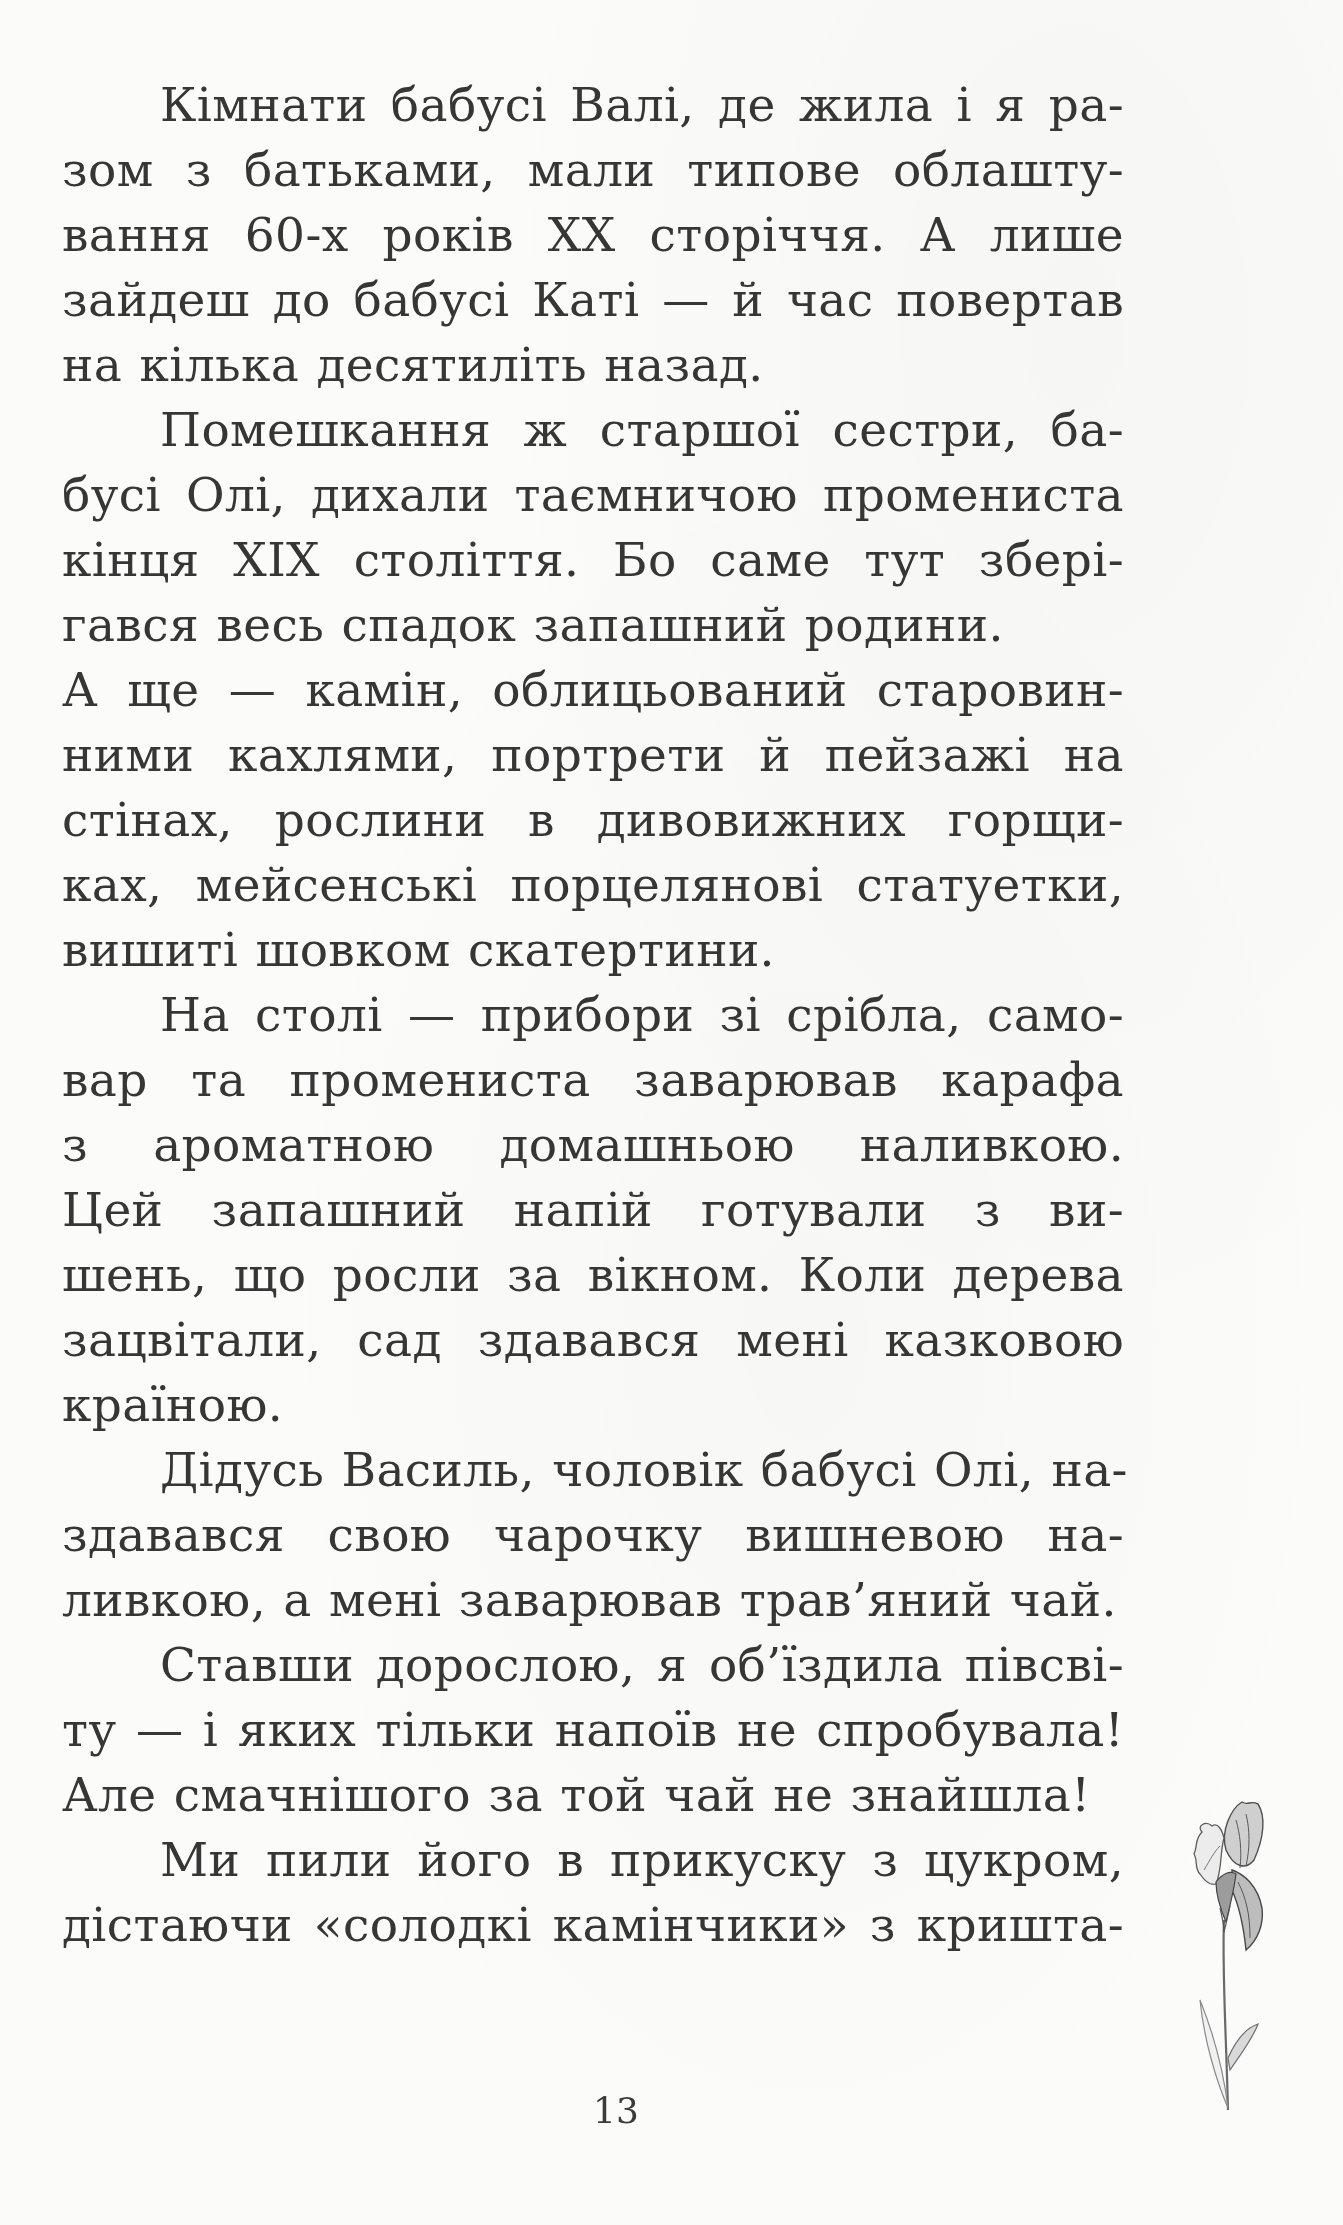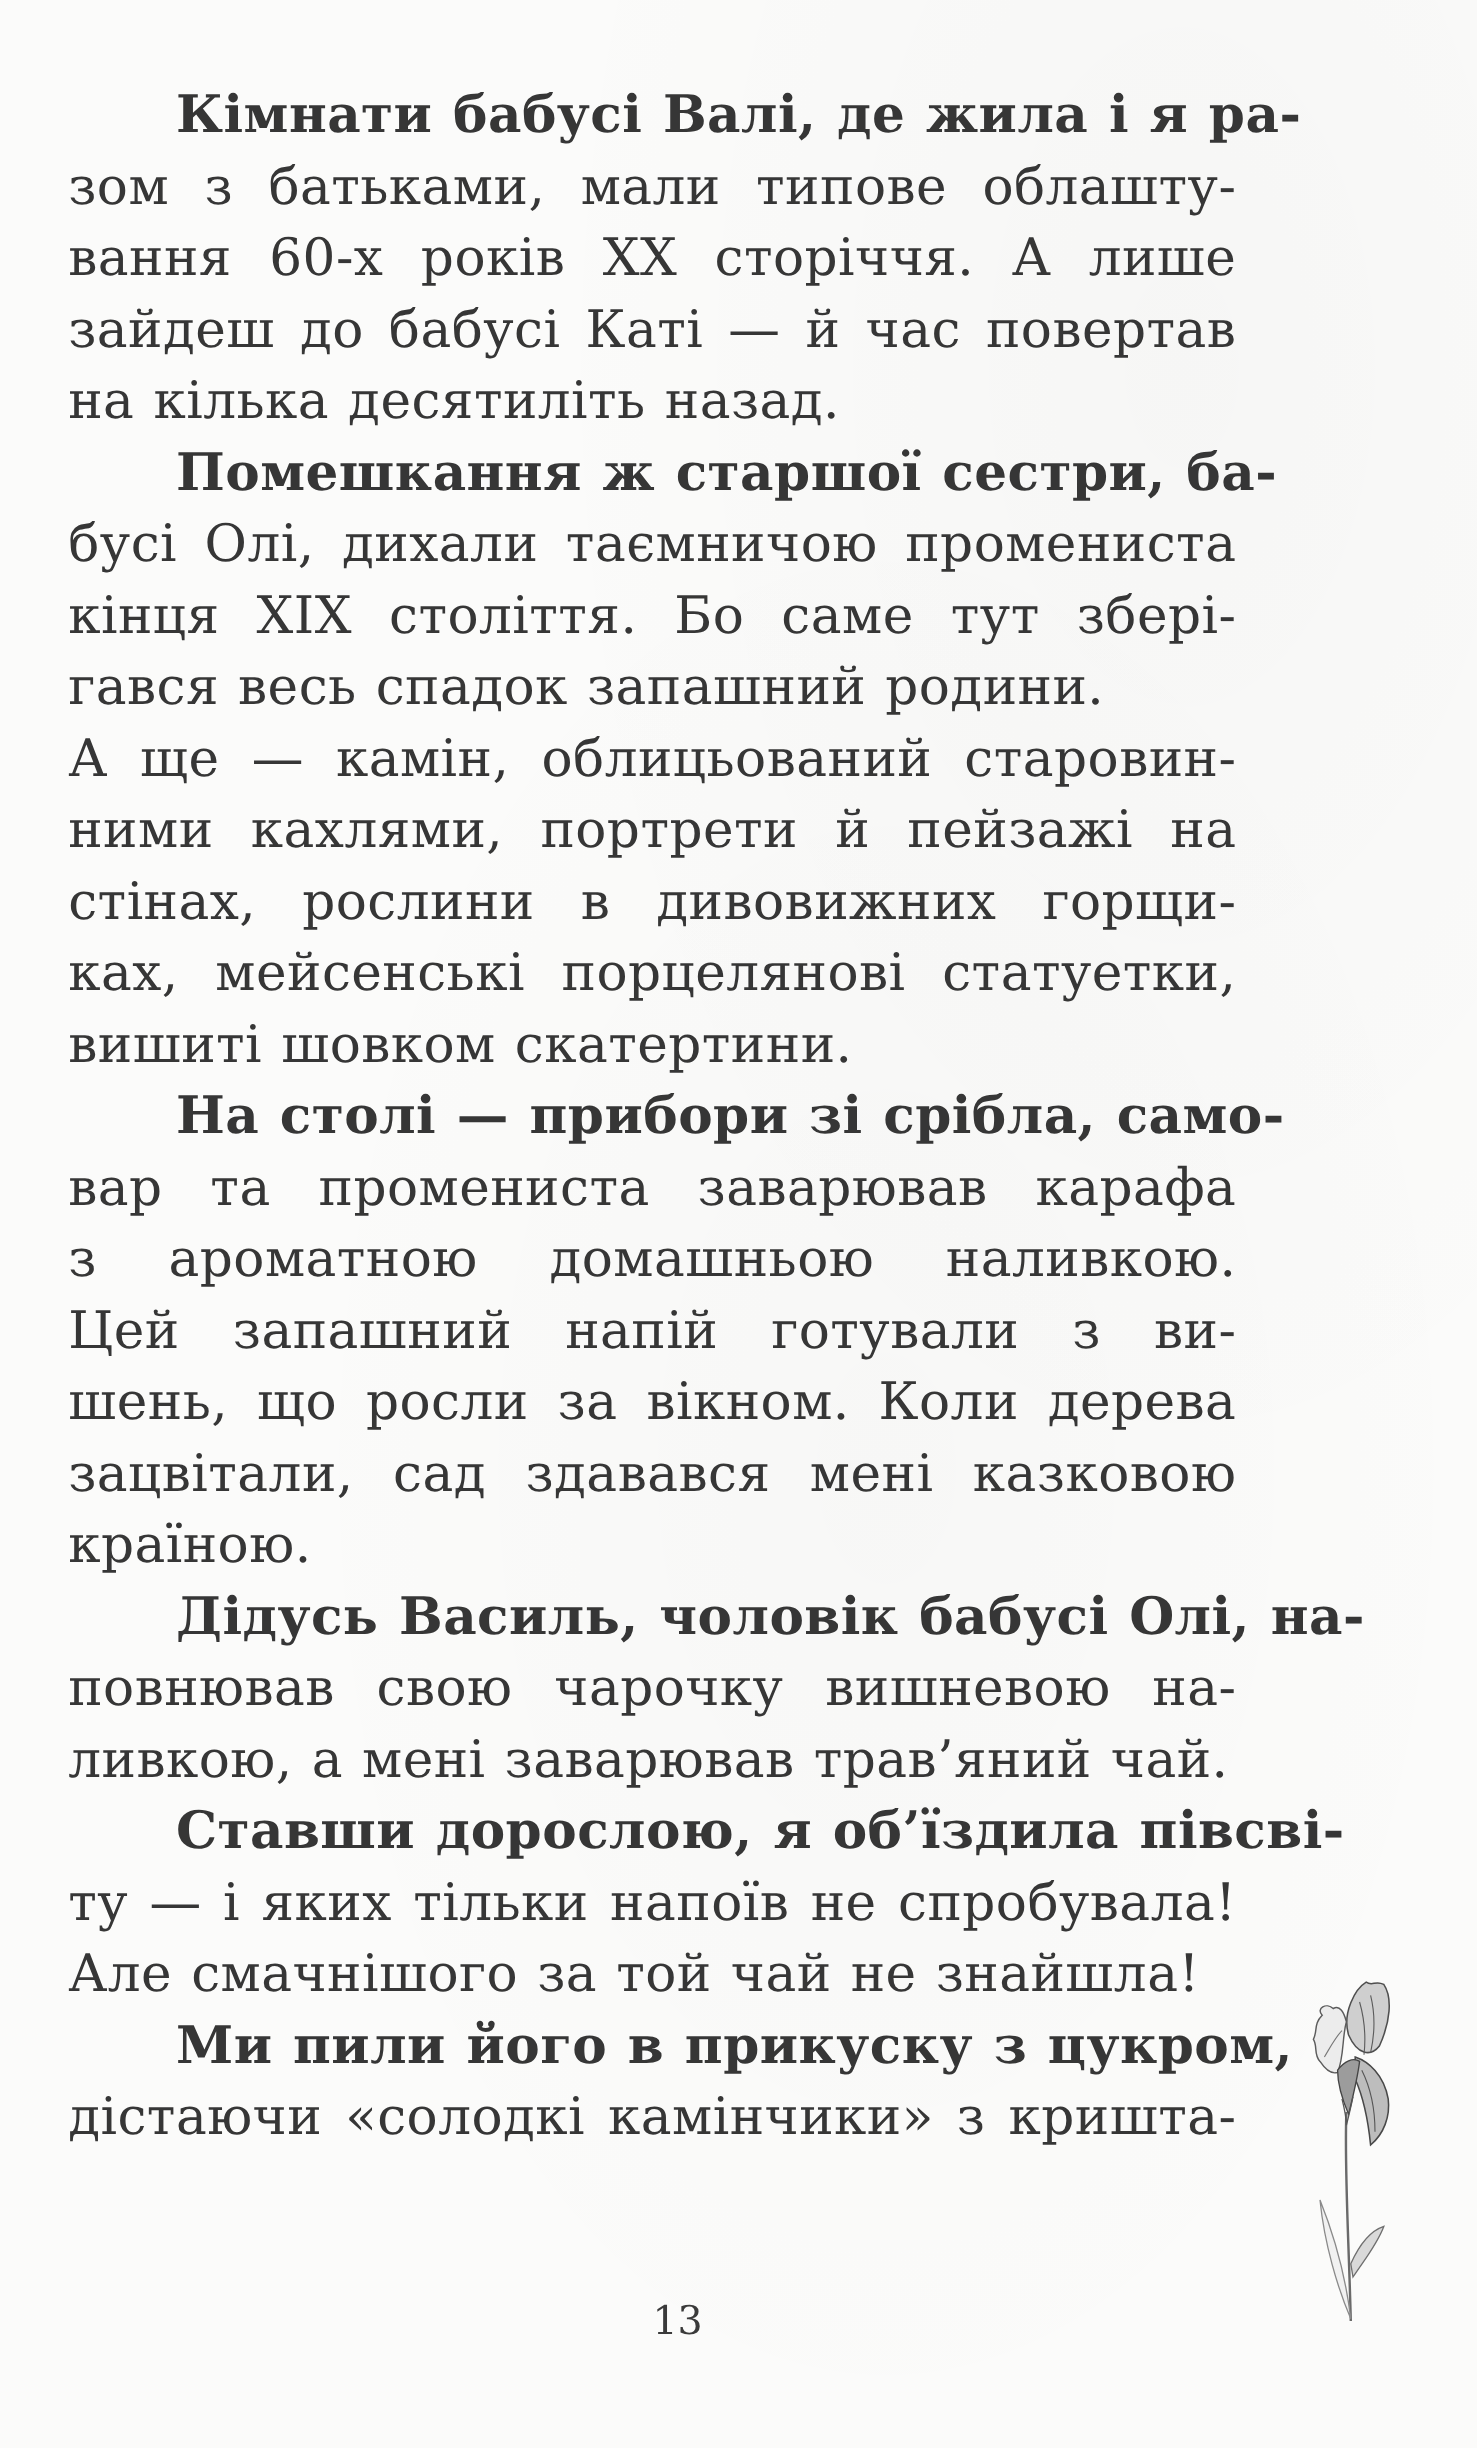--- a/index.html
+++ b/index.html
@@ -38,21 +38,20 @@
       color: #363636;
       white-space: nowrap;
       text-align: justify;
       text-align-last: justify;
       letter-spacing: 0.4px;
       word-spacing: 2px;
       overflow: visible;
     }
     .line.indent {
       padding-left: 98px;
-      font-weight: bold;
     }
     .line.last {
       text-align-last: left;
     }
     .page-number {
       position: absolute;
       left: 586px;
       top: 2076px;
       width: 60px;
       text-align: center;
@@ -91,21 +90,21 @@
     <span class="line">ках, мейсенські порцелянові статуетки,</span>
     <span class="line last">вишиті шовком скатертини.</span>
     <span class="line indent">На столі — прибори зі срібла, само-</span>
     <span class="line">вар та промениста заварював карафа</span>
     <span class="line">з ароматною домашньою наливкою.</span>
     <span class="line">Цей запашний напій готували з ви-</span>
     <span class="line">шень, що росли за вікном. Коли дерева</span>
     <span class="line">зацвітали, сад здавався мені казковою</span>
     <span class="line last">країною.</span>
     <span class="line indent">Дідусь Василь, чоловік бабусі Олі, на-</span>
-    <span class="line">повнював свою чарочку вишневою на-</span>
+    <span class="line">здавався свою чарочку вишневою на-</span>
     <span class="line last">ливкою, а мені заварював трав’яний чай.</span>
     <span class="line indent">Ставши дорослою, я об’їздила півсві-</span>
     <span class="line">ту — і яких тільки напоїв не спробувала!</span>
     <span class="line last">Але смачнішого за той чай не знайшла!</span>
     <span class="line indent">Ми пили його в прикуску з цукром,</span>
     <span class="line">дістаючи «солодкі камінчики» з кришта-</span>
   </div>
 
   <div class="iris">
     <svg width="120" height="330" viewBox="0 0 120 330" xmlns="http://www.w3.org/2000/svg">

